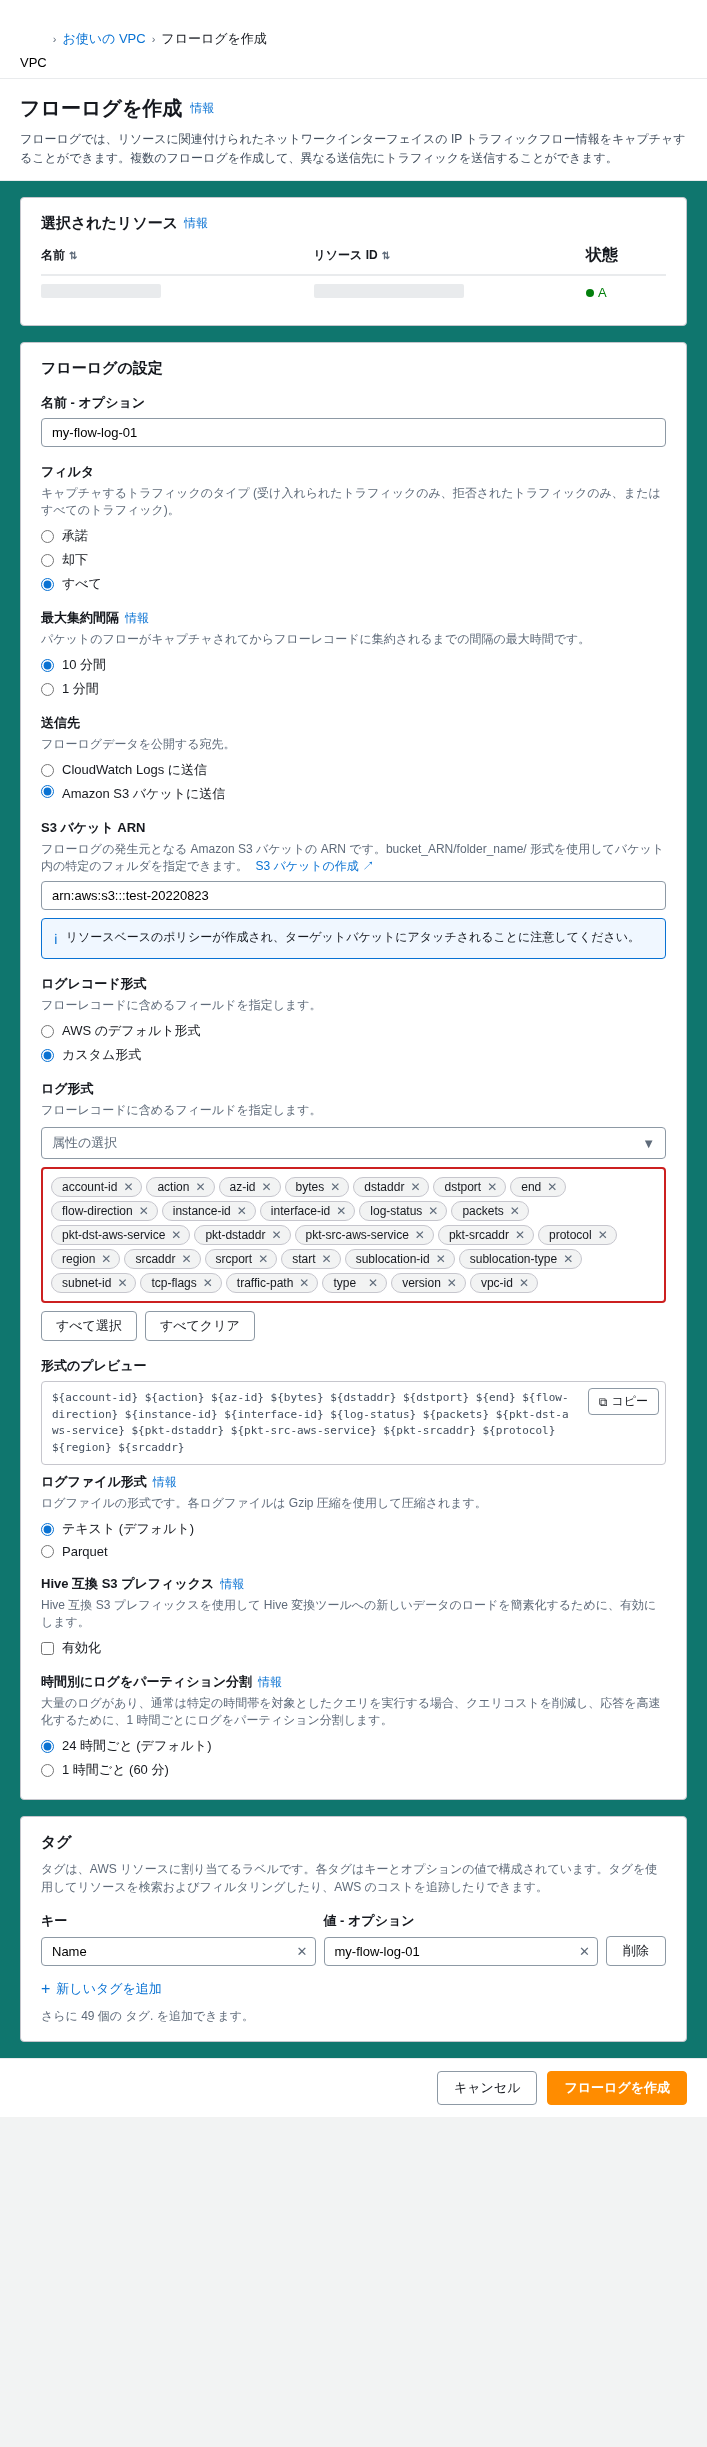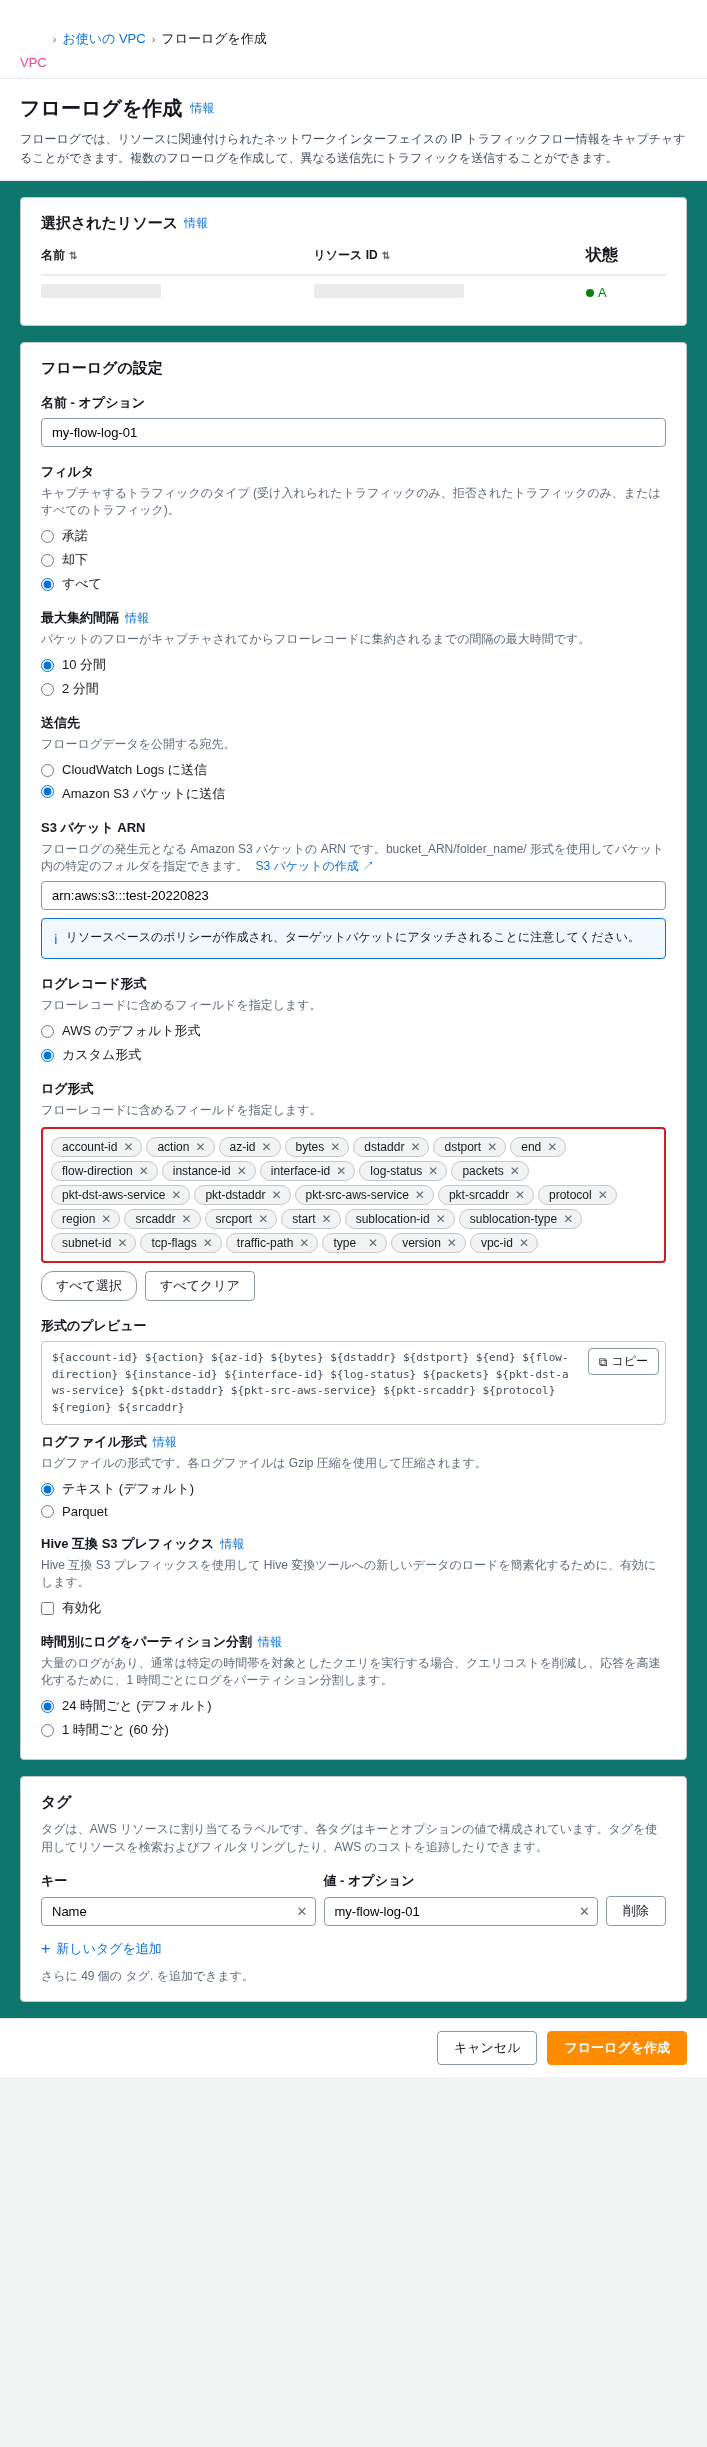--- a/index.html
+++ b/index.html
@@ -8,21 +8,21 @@
       font-size: 13px;
       background: #f2f3f3;
       color: #16191f;
       width: 707px;
     }
   </style>
 </head>
 <body>
 
 <div style="background:#fff; padding:8px 20px; display:flex; align-items:center; gap:6px; font-size:13px; border-bottom:1px solid #e9ebed;">
-  <a style="color:#ec4899; text-decoration:none;margin-top:47px;">VPC</a>
+  <a style="color:#000000; text-decoration:none;margin-top:47px;">VPC</a>
   <span style="color:#5f6b7a; font-size:11px;">›</span>
   <a style="color:#0972d3; text-decoration:none;">お使いの VPC</a>
   <span style="color:#5f6b7a; font-size:11px;">›</span>
   <span style="color:#16191f;">フローログを作成</span>
 </div>
 
 <div style="background:#fff; padding:16px 20px 12px; border-bottom:1px solid #e9ebed;">
   <div style="display:flex; align-items:center; gap:8px; margin-bottom:8px;">
     <h1 style="font-size:20px; font-weight:700; color:#16191f;">フローログを作成</h1>
     <a style="color:#0972d3; font-size:12px; text-decoration:none;">情報</a>
@@ -95,21 +95,21 @@
         <a style="color:#0972d3; font-size:12px; text-decoration:none;">情報</a>
       </div>
       <div style="font-size:12px; color:#5f6b7a; margin-bottom:8px;">パケットのフローがキャプチャされてからフローレコードに集約されるまでの間隔の最大時間です。</div>
       <div style="display:flex; flex-direction:column; gap:6px;">
         <label style="display:flex; align-items:center; gap:8px; font-size:13px; cursor:pointer;">
           <input type="radio" name="interval" checked="" style="accent-color: rgb(9, 114, 211);"> 
             <span>10 分間</span>
         </label>
         <label style="display:flex; align-items:center; gap:8px; font-size:13px; cursor:pointer;">
           <input type="radio" name="interval" style=""> 
-            <span>2 分間</span>
+            <span>1 分間</span>
         </label>
       </div>
     </div>
 
     <div style="margin-bottom:16px;">
       <div style="font-size:13px; font-weight:700; margin-bottom:4px;">送信先</div>
       <div style="font-size:12px; color:#5f6b7a; margin-bottom:8px;">フローログデータを公開する宛先。</div>
       <div style="display:flex; flex-direction:column; gap:6px;">
         <label style="display:flex; align-items:center; gap:8px; font-size:13px; cursor:pointer;">
           <input type="radio" name="destination" style=""> 
@@ -151,20 +151,24 @@
           <input type="radio" name="logformat" checked="" style="accent-color: rgb(9, 114, 211);"> 
             <span>カスタム形式</span>
         </label>
       </div>
     </div>
 
     <div style="margin-bottom:16px;">
       <div style="font-size:13px; font-weight:700; margin-bottom:4px;">ログ形式</div>
       <div style="font-size:12px; color:#5f6b7a; margin-bottom:8px;">フローレコードに含めるフィールドを指定します。</div>
 
+      <div style="width:100%; padding:6px 10px; border:1px solid #8d99a5; border-radius:4px; font-size:13px; color:#5f6b7a; background:#fff; margin-bottom:8px; display:flex; align-items:center; justify-content:space-between; cursor:pointer;">
+        <span>属性の選択</span>
+        <span style="color:#5f6b7a;">▼</span>
+      </div>
 
       <div style="display:flex; flex-wrap:wrap; gap:4px; border:2px solid #cc2020; border-radius:4px; padding:8px;">
 
         <div style="display:inline-flex; align-items:center; gap:4px; background:#f2f3f3; border:1px solid #c6c6cd; border-radius:12px; padding:2px 8px 2px 10px; font-size:12px; color:#16191f;">
           <span>account-id</span>
           <span style="cursor:pointer; color:#5f6b7a; font-size:12px; margin-left:2px;">✕</span>
         </div>
         <div style="display:inline-flex; align-items:center; gap:4px; background:#f2f3f3; border:1px solid #c6c6cd; border-radius:12px; padding:2px 8px 2px 10px; font-size:12px; color:#16191f;">
           <span>action</span>
           <span style="cursor:pointer; color:#5f6b7a; font-size:12px; margin-left:2px;">✕</span>
@@ -281,21 +285,21 @@
           <span style="cursor:pointer; color:#5f6b7a; font-size:12px; margin-left:2px;">✕</span>
         </div>
 
         <div style="display:inline-flex; align-items:center; gap:4px; background:#f2f3f3; border:1px solid #c6c6cd; border-radius:12px; padding:2px 8px 2px 10px; font-size:12px; color:#16191f;">
           <span>vpc-id</span>
           <span style="cursor:pointer; color:#5f6b7a; font-size:12px; margin-left:2px;">✕</span>
         </div>
       </div>
 
       <div style="display:flex; gap:8px; margin-top:8px;">
-        <button style="padding:5px 14px; background:#fff; border:1px solid #8d99a5; border-radius:12px; font-size:13px; cursor:pointer; color:#16191f;">すべて選択</button>
+        <button style="padding:5px 14px; background:#fff; border:1px solid #8d99a5; border-radius:4px; font-size:13px; cursor:pointer; color:#16191f;">すべて選択</button>
         <button style="padding:5px 14px; background:#fff; border:1px solid #8d99a5; border-radius:4px; font-size:13px; cursor:pointer; color:#16191f;">すべてクリア</button>
       </div>
     </div>
 
     <div style="margin-bottom:8px;">
       <div style="font-size:13px; font-weight:700; margin-bottom:6px;">形式のプレビュー</div>
       <div style="background:#fff; border:1px solid #c6c6cd; border-radius:4px; padding:8px 10px; font-size:11px; color:#414d5c; line-height:1.5; min-height:80px; position:relative; font-family:monospace;">
         <span style="max-width:calc(100% - 80px); display:block; word-break:break-all;">${account-id} ${action} ${az-id} ${bytes} ${dstaddr} ${dstport} ${end} ${flow-direction} ${instance-id} ${interface-id} ${log-status} ${packets} ${pkt-dst-aws-service} ${pkt-dstaddr} ${pkt-src-aws-service} ${pkt-srcaddr} ${protocol} ${region} ${srcaddr}</span>
         <button style="position:absolute; top:6px; right:6px; padding:4px 10px; background:#fff; border:1px solid #8d99a5; border-radius:4px; font-size:12px; cursor:pointer; color:#16191f; display:flex; align-items:center; gap:4px;">
           <span>⧉</span>

